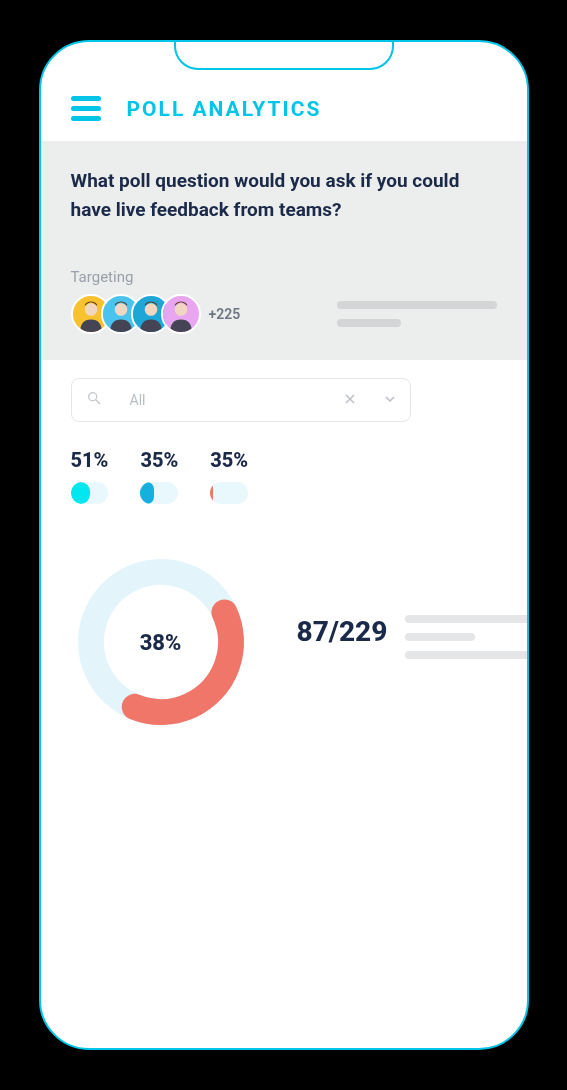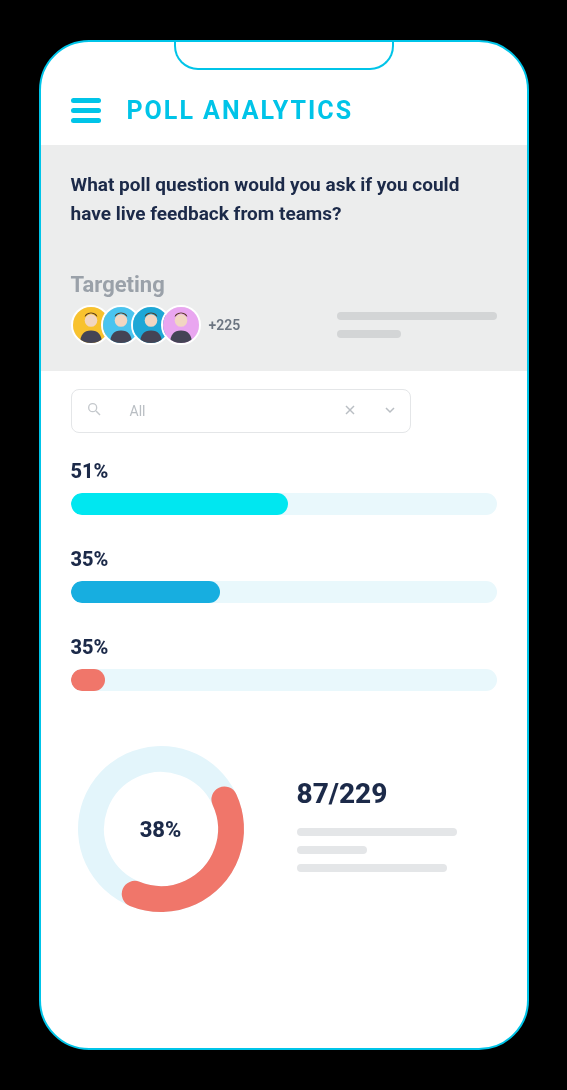--- a/index.html
+++ b/index.html
@@ -56,38 +56,38 @@
   .burger span {
     width: 30px;
     height: 5px;
     border-radius: 3px;
     background: #00c4e8;
   }
   .title {
     color: #00c4e8;
     font-weight: 700;
     letter-spacing: 2px;
-    font-size: 25px;
+    font-size: 21px;
   }
   
   .qblock {
     background: #eceded;
     padding: 26px 30px 26px 30px;
   }
   .question {
     font-size: 19px;
     font-weight: 700;
     color: #1c2a49;
     line-height: 1.5;
   }
   .targeting-label {
     margin-top: 44px;
     color: #9aa1a9;
-    font-weight: 700;
-    font-size: 22px;
+    font-weight: 400;
+    font-size: 15px;
   }
   .targeting-row {
     margin-top: 8px;
     display: flex;
     align-items: center;
     justify-content: space-between;
     gap: 32px;
   }
   .avatars {
     display: flex;
@@ -134,21 +134,21 @@
     align-items: center;
     padding: 0 14px;
     gap: 28px;
     width: 80%;
   }
   .filter .searchicon svg { width: 16px; height: 16px; stroke:#c4c8cc; fill:none; }
   .filter .val { flex: 1; color: #b9bec3; font-size: 14px; }
   .filter .closeicon, .filter .chevicon { color:#b9bec3; font-size:14px; cursor:pointer; }
   .filter .closeicon svg, .filter .chevicon svg { width:12px; height:12px; stroke:#b9bec3; fill:none; }
   
-  .bars { padding: 26px 30px 0 30px; display:flex; flex-direction:column; gap: 32px;}
+  .bars { padding: 26px 30px 0 30px; display:flex; flex-direction:row; gap: 32px;}
   .bar-item .pct {
     font-weight: 800;
     color: #1c2a49;
     font-size: 20px;
     margin-bottom: 10px;
   }
   .track {
     height: 22px;
     border-radius: 12px;
     background: #e9f8fc;
@@ -177,21 +177,21 @@
   .donut-center {
     position: absolute;
     inset: 0;
     display: flex;
     align-items: center;
     justify-content: center;
     font-size: 22px;
     font-weight: 800;
     color: #1c2a49;
   }
-  .ratio-col { display:flex; flex-direction:column; gap:18px; }
+  .ratio-col { display:flex; flex-direction:row; gap:18px; }
   .ratio {
     font-size: 28px;
     font-weight: 800;
     color: #1c2a49;
   }
   .skel2 div {
     height: 8px;
     background: #e4e6e8;
     border-radius: 4px;
     margin-bottom: 10px;

